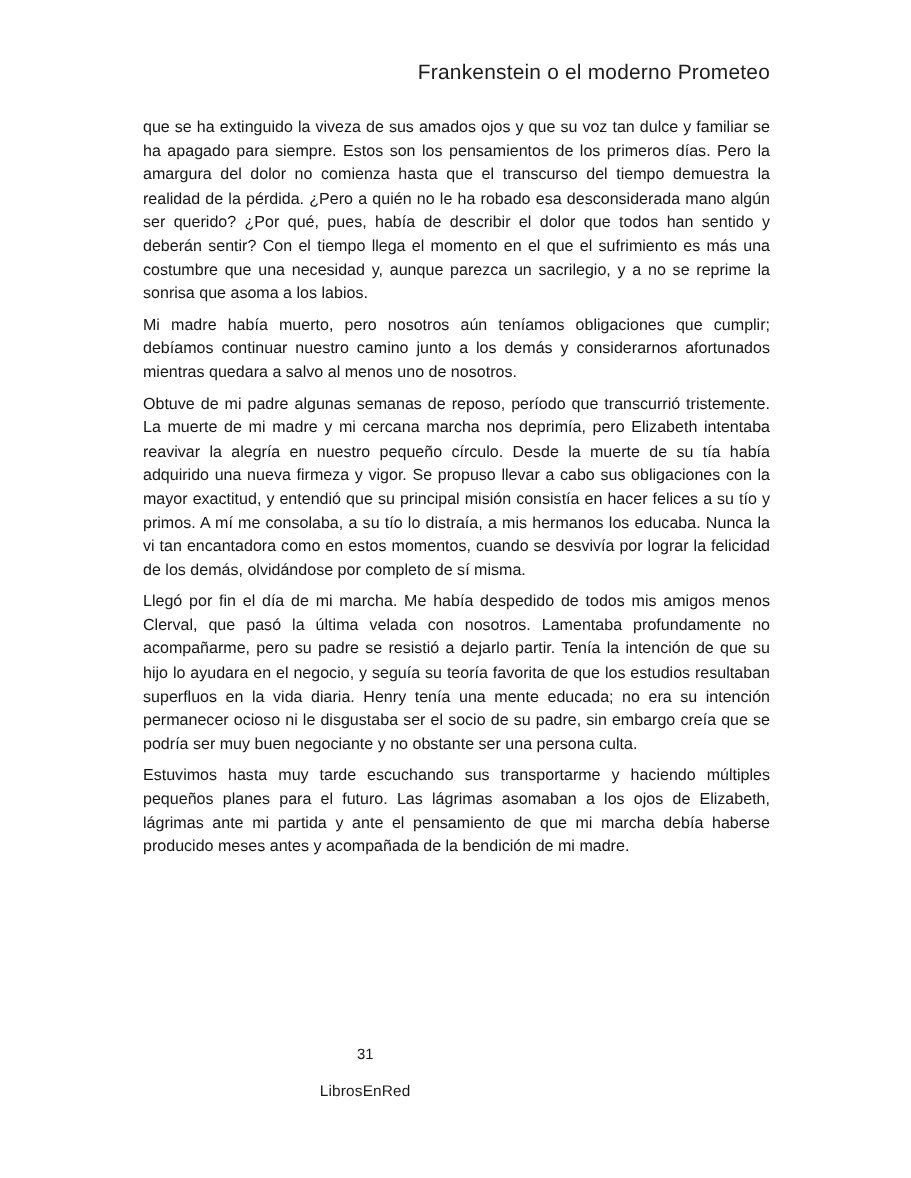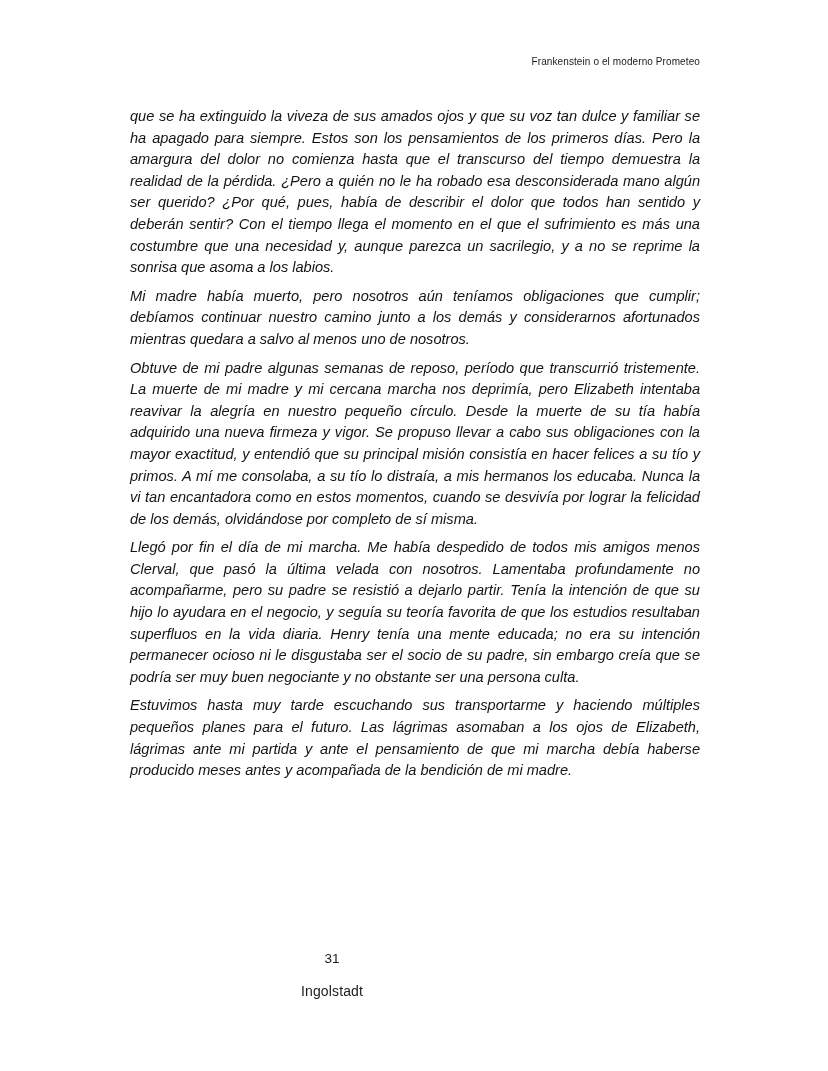--- a/index.html
+++ b/index.html
@@ -22,33 +22,32 @@
     box-sizing: border-box;
   }
 
   
   .running-header {
     position: absolute;
     top: 56px;
     left: 130px;
     width: 570px;
     text-align: right;
-    font-size: 10px;
+    font-size: 19px;
     letter-spacing: 0.01em;
     color: #1b1b1b;
     white-space: nowrap;
   }
 
   
   .text-column {
     position: absolute;
     top: 106px;
     left: 130px;
     width: 570px;
-    font-style: italic;
   }
 
   .paragraph {
     margin: 0 0 7px 0;
     font-size: 14.6px;
     line-height: 21.6px;
     text-align: justify;
     text-justify: inter-word;
     color: #141414;
     hyphens: none;
@@ -89,15 +88,15 @@
   <div class="text-column">
     <p class="paragraph">que se ha extinguido la viveza de sus amados ojos y que su voz tan dulce y familiar se ha apagado para siempre. Estos son los pensamientos de los primeros días. Pero la amargura del dolor no comienza hasta que el transcurso del tiempo demuestra la realidad de la pérdida. ¿Pero a quién no le ha robado esa desconsiderada mano algún ser querido? ¿Por qué, pues, había de describir el dolor que todos han sentido y deberán sentir? Con el tiempo llega el momento en el que el sufrimiento es más una costumbre que una necesidad y, aunque parezca un sacrilegio, y a no se reprime la sonrisa que asoma a los labios.</p>
     <p class="paragraph">Mi madre había muerto, pero nosotros aún teníamos obligaciones que cumplir; debíamos continuar nuestro camino junto a los demás y considerarnos afortunados mientras quedara a salvo al menos uno de nosotros.</p>
     <p class="paragraph">Obtuve de mi padre algunas semanas de reposo, período que transcurrió tristemente. La muerte de mi madre y mi cercana marcha nos deprimía, pero Elizabeth intentaba reavivar la alegría en nuestro pequeño círculo. Desde la muerte de su tía había adquirido una nueva firmeza y vigor. Se propuso llevar a cabo sus obligaciones con la mayor exactitud, y entendió que su principal misión consistía en hacer felices a su tío y primos. A mí me consolaba, a su tío lo distraía, a mis hermanos los educaba. Nunca la vi tan encantadora como en estos momentos, cuando se desvivía por lograr la felicidad de los demás, olvidándose por completo de sí misma.</p>
     <p class="paragraph">Llegó por fin el día de mi marcha. Me había despedido de todos mis amigos menos Clerval, que pasó la última velada con nosotros. Lamentaba profundamente no acompañarme, pero su padre se resistió a dejarlo partir. Tenía la intención de que su hijo lo ayudara en el negocio, y seguía su teoría favorita de que los estudios resultaban superfluos en la vida diaria. Henry tenía una mente educada; no era su intención permanecer ocioso ni le disgustaba ser el socio de su padre, sin embargo creía que se podría ser muy buen negociante y no obstante ser una persona culta.</p>
     <p class="paragraph">Estuvimos hasta muy tarde escuchando sus transportarme y haciendo múltiples pequeños planes para el futuro. Las lágrimas asomaban a los ojos de Elizabeth, lágrimas ante mi partida y ante el pensamiento de que mi marcha debía haberse producido meses antes y acompañada de la bendición de mi madre.</p>
   </div>
 
   <div class="footer page-number">31</div>
 
-  <div class="footer imprint">Ingolstadt</div>
+  <div class="footer imprint">LibrosEnRed</div>
 
 </div>
 
 </body></html>

